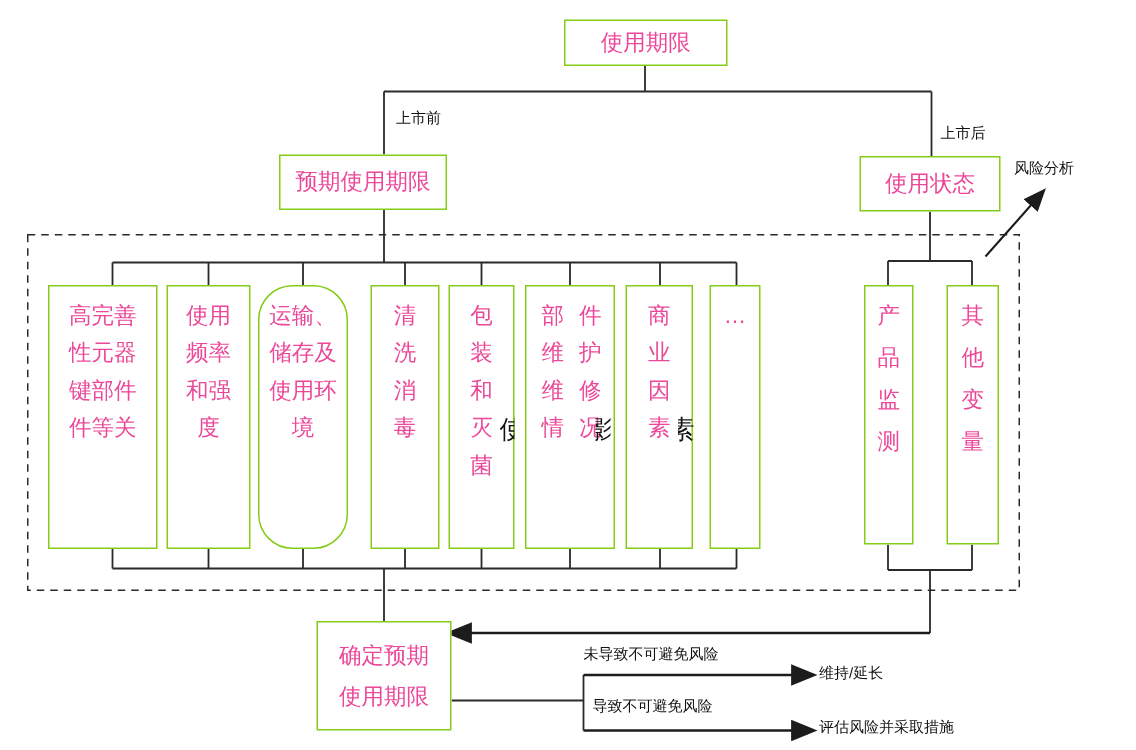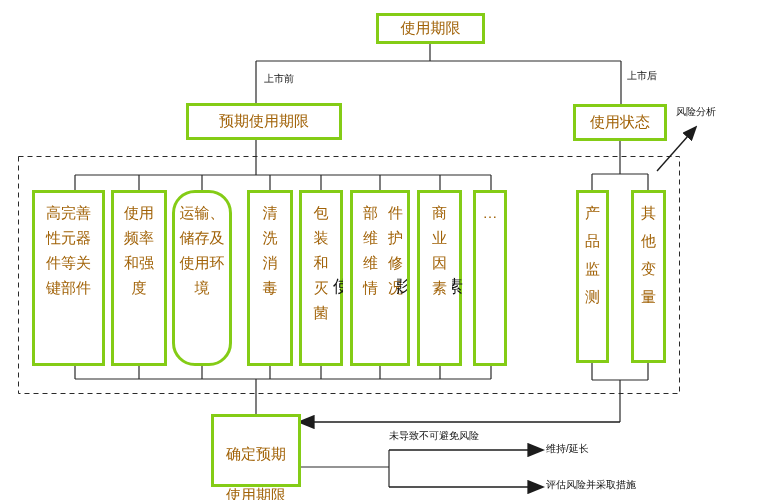--- a/index.html
+++ b/index.html
@@ -3,45 +3,45 @@
 <meta charset="utf-8">
 <style>
   html,body{margin:0;padding:0;background:#fff;}
   #stage{
     position:relative;width:757px;height:500px;background:#ffffff;
     font-family:"Liberation Sans","DejaVu Sans",sans-serif;
     color:#111;overflow:hidden;
   }
   #wires{position:absolute;left:0;top:0;width:757px;height:500px;}
   .box{
-    position:absolute;box-sizing:border-box;border:3px solid #84cc16;
-    background:#fff;text-align:center;font-size:15px;color:#a16207;
+    position:absolute;box-sizing:border-box;border:1px solid #84cc16;
+    background:#fff;text-align:center;font-size:15px;color:#ec4899;
   }
   .hbox{display:flex;align-items:center;justify-content:center;}
   .vbox{top:190px;height:176px;padding-top:7px;}
   .vbox .ln{line-height:25px;font-size:15px;white-space:nowrap;}
   .post{top:190px;height:173px;padding-top:6px;}
   .post .ln{line-height:28px;}
   .spread .ln{letter-spacing:10px;text-indent:10px;}
   .lbl{position:absolute;font-size:10px;white-space:nowrap;color:#111;}
   .b1{left:32px;width:73px;}
   .b2{left:111px;width:56px;}
   .b3{left:172px;width:60px;border-radius:23px;}
   .b4{left:247px;width:46px;}
   .b5{left:299px;width:44px;}
   .b6{left:350px;width:60px;}
   .b7{left:417px;width:45px;}
   .b8{left:473px;width:34px;}
   .b9{left:576px;width:33px;}
   .b10{left:631px;width:35px;}
   .top-box{left:376px;top:13px;width:109px;height:31px;}
-  .pre-box{left:186px;top:103px;width:156px;height:37px;}
+  .pre-box{left:186px;top:103px;width:112px;height:37px;}
   .post-box{left:573px;top:104px;width:94px;height:37px;}
   .decision-box{left:211px;top:414px;width:90px;height:73px;padding-top:9px;}
-  .decision-box .ln{line-height:27px;margin-top:14px;}
+  .decision-box .ln{line-height:27px;}
   .ghost{position:absolute;overflow:hidden;height:20px;font-size:17px;line-height:20px;}
   .ghost span{display:inline-block;white-space:nowrap;}
   .gA{left:333px;top:277px;width:10px;}
   .gB{left:397px;top:277px;width:10px;}
   .gB span{margin-left:-4px;}
   .gC{left:452px;top:277px;width:11px;}
   .gC span{margin-left:-6px;}
 </style>
 </head>
 <body>
@@ -76,36 +76,36 @@
     <line x1="389" y1="450" x2="529" y2="450" stroke="#1c1c1c" stroke-width="1.6" marker-end="url(#arr)"></line>
     <line x1="389" y1="487" x2="529" y2="487" stroke="#1c1c1c" stroke-width="1.6" marker-end="url(#arr)"></line>
     <line x1="657" y1="171" x2="688" y2="136" stroke="#1c1c1c" stroke-width="1.4" marker-end="url(#arr)"></line>
   </svg>
 
   <div class="box hbox top-box">
     <span>使用期限</span>
   </div>
 
   <div class="lbl" style="left:264px;top:72px;">上市前</div>
-  <div class="lbl" style="left:627px;top:69px;">上市后</div>
+  <div class="lbl" style="left:627px;top:82px;">上市后</div>
 
   <div class="box hbox pre-box">
     <span>预期使用期限</span>
   </div>
   <div class="box hbox post-box">
     <span>使用状态</span>
   </div>
 
   <div class="lbl" style="left:676px;top:105px;">风险分析</div>
 
   <div class="box vbox b1">
       <div class="ln">高完善</div>
       <div class="ln">性元器</div>
+      <div class="ln">键部件</div>
       <div class="ln">件等关</div>
-      <div class="ln">键部件</div>
     </div>
   <div class="box vbox b2">
       <div class="ln">使用</div>
       <div class="ln">频率</div>
       <div class="ln">和强</div>
       <div class="ln">度</div>
     </div>
   <div class="box vbox b3">
       <div class="ln">运输、</div>
       <div class="ln">储存及</div>
@@ -158,15 +158,16 @@
   <div class="ghost gB"><span>影</span></div>
   <div class="ghost gC"><span>素</span></div>
 
   <div class="box decision-box">
       <div class="ln">确定预期</div>
       <div class="ln">使用期限</div>
     </div>
 
   <div class="lbl" style="left:389px;top:429px;">未导致不可避免风险</div>
   <div class="lbl" style="left:546px;top:442px;">维持/延长</div>
+  <div class="lbl" style="left:395px;top:464px;">导致不可避免风险</div>
   <div class="lbl" style="left:546px;top:478px;">评估风险并采取措施</div>
 
 </div>
 
 </body></html>

